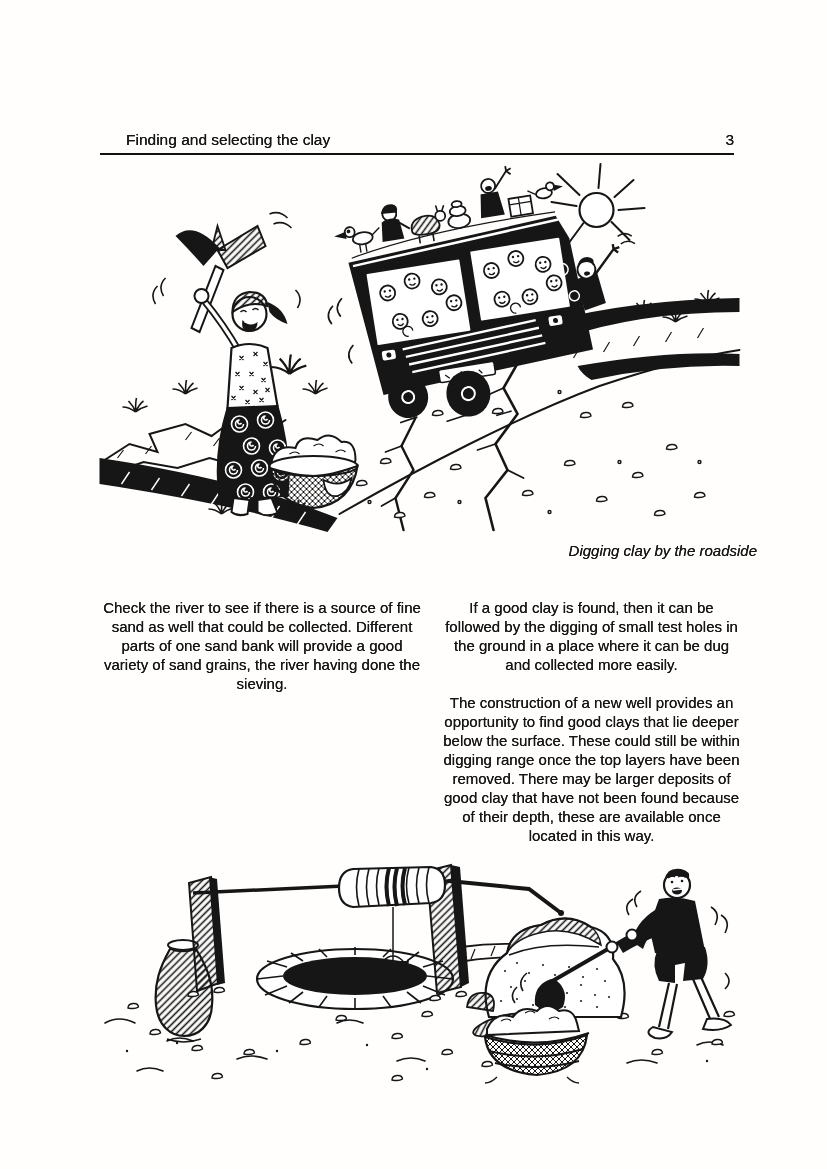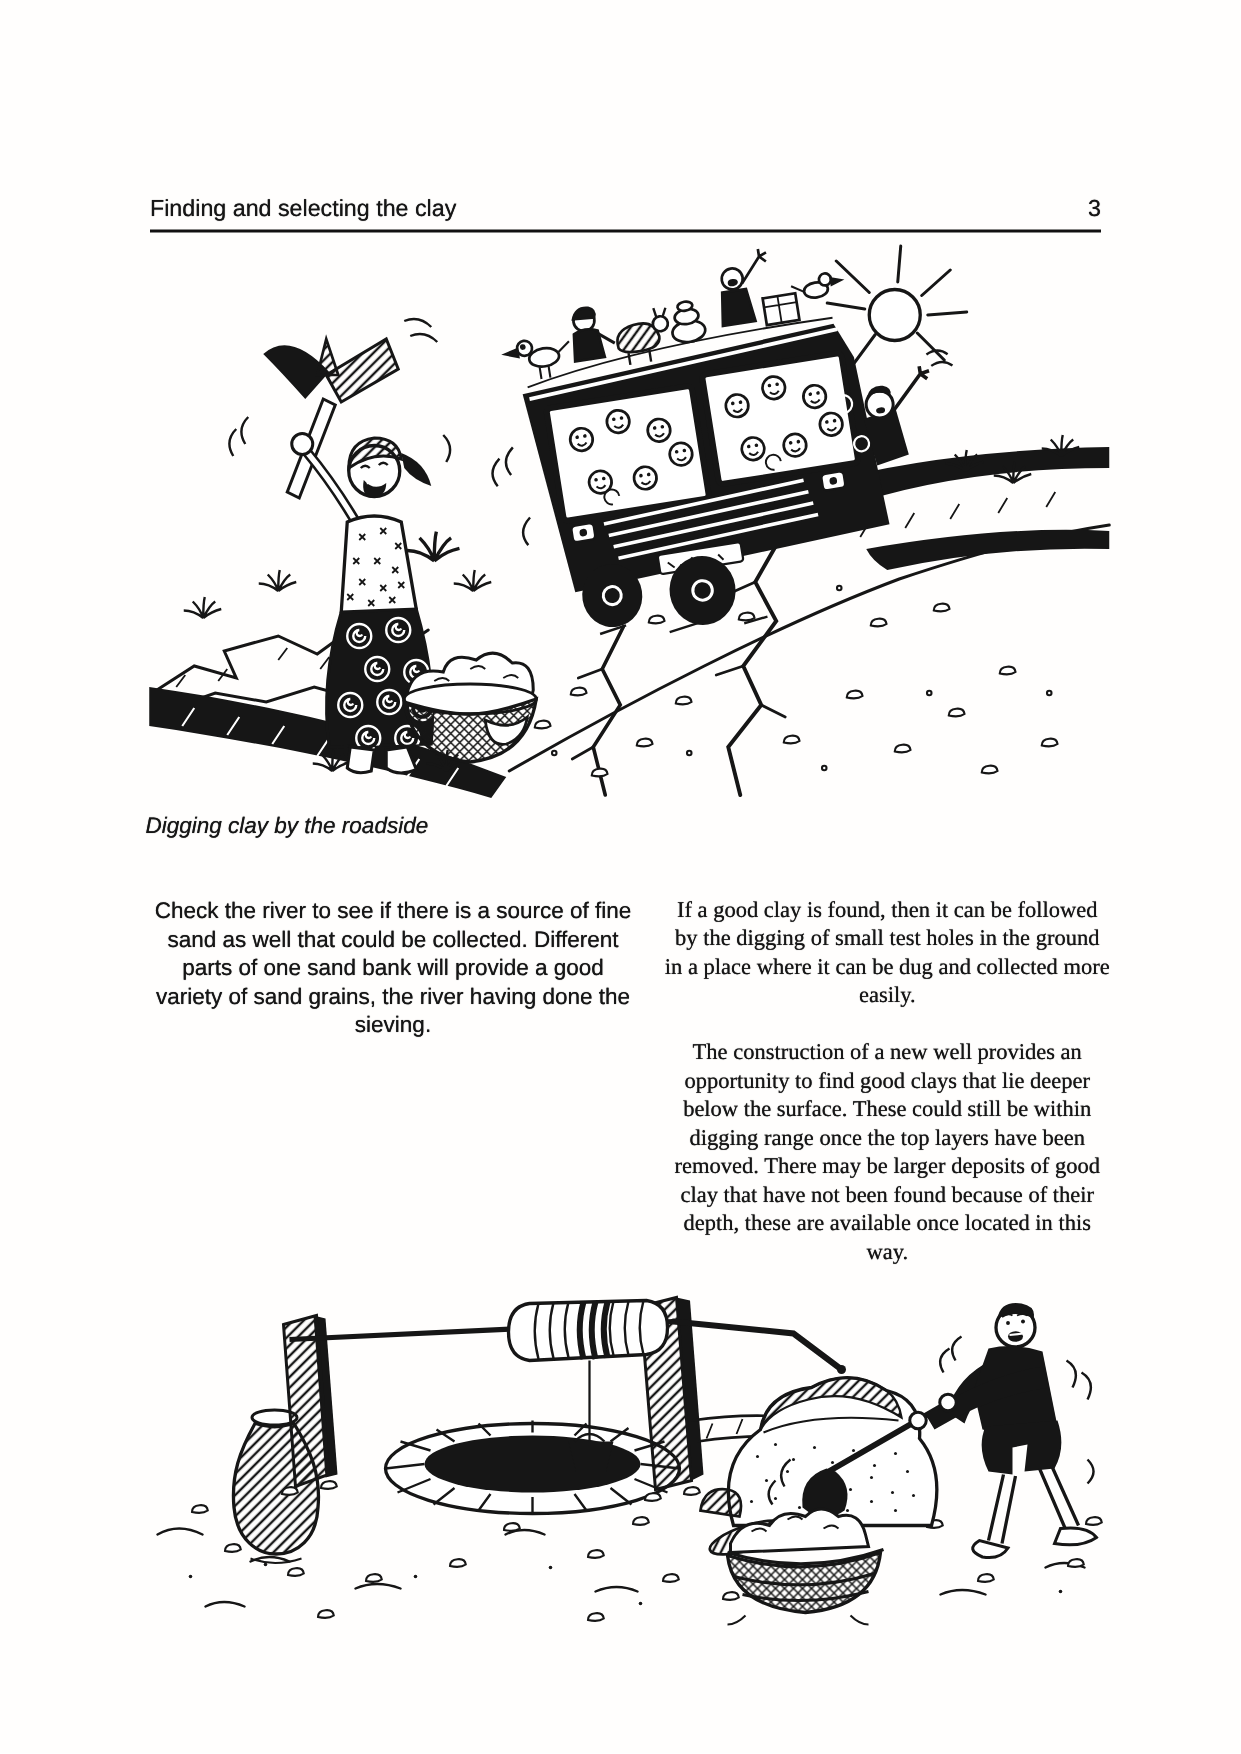--- a/index.html
+++ b/index.html
@@ -1,32 +1,32 @@
 <!DOCTYPE html>
 <html><head>
 <meta charset="utf-8">
 <style>
   html,body{margin:0;padding:0;background:#ffffff;}
   .page{
     position:relative;width:827px;height:1169px;background:#fffefd;
     font-family:"Liberation Sans",sans-serif;color:#161616;overflow:hidden;
   }
-  .txt{text-shadow:0 0 .5px #161616;}
+  .txt{text-shadow:0 0 .5px #161616;margin-left:26px;}
   .header{
     position:absolute;left:100px;top:131px;width:634px;
     display:flex;justify-content:space-between;align-items:flex-end;
     font-size:15.5px;padding-bottom:4px;border-bottom:2.5px solid #111;
   }
   .fig1{position:absolute;left:97px;top:162px;width:645px;}
-  .cap1{position:absolute;left:100px;top:541px;width:634px;text-align:left;
+  .cap1{position:absolute;left:100px;top:541px;width:634px;text-align:right;
         font-style:italic;font-size:15px;}
   .columns{position:absolute;left:103px;top:598px;width:637px;display:flex;text-align:center;}
   .col{font-size:15px;line-height:19px;}
   .col-left{width:318px;}
-  .col-right{width:297px;margin-left:auto;font-family:Liberation Serif, serif;}
+  .col-right{width:297px;margin-left:auto;}
   .col p{margin:0 0 19px 0;}
   .fig2{position:absolute;left:93px;top:855px;width:648px;}
   .cap2{position:absolute;left:100px;top:1106px;width:634px;text-align:center;
         font-style:italic;font-size:15px;}
   svg{display:block;}
 </style>
 </head>
 <body>
 
 <main class="page">

